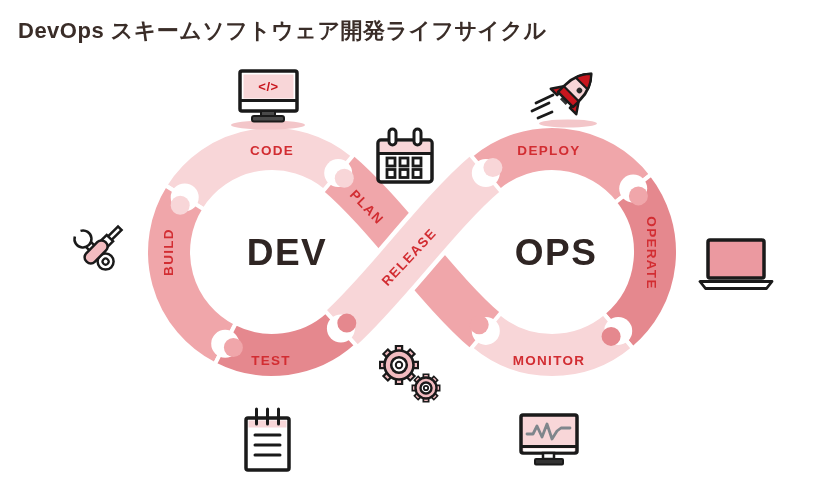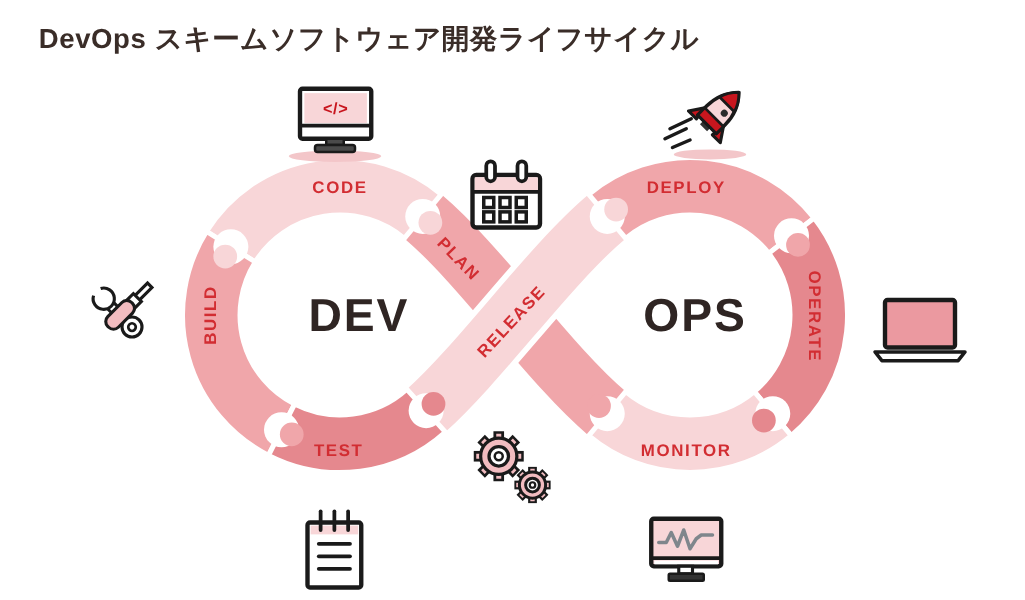--- a/index.html
+++ b/index.html
@@ -1,21 +1,21 @@
 <!DOCTYPE html>
 <html style="--light: #f8d6d8; --medium: #f0a6aa; --dark: #e5888e; --label: #d22d32; --text_dark: #2f2523; --heading: #3a2d28; --outline: #1a1a1a; --icon_red: #c8161e; --icon_pink: #f2bcc0; --icon_rose: #eb99a0; --shadow: #f3c6c9; --wave_gray: #7f868c;"><head>
 <meta charset="utf-8">
 <style>
   html,body{margin:0;padding:0;}
   body{
     width:820px;height:480px;background:#ffffff;position:relative;overflow:hidden;
     font-family:"Liberation Sans",sans-serif;
   }
   .page-title{
-    position:absolute;left:31px;top:16px;
+    position:absolute;left:18px;top:16px;
     font-size:22px;font-weight:700;letter-spacing:.5px;
     color:var(--heading,#3a2d28);
   }
   svg.diagram{position:absolute;left:0;top:0;}
   .seg{stroke:#ffffff;stroke-width:4;}
   .f-light{fill:var(--light,#f8d6d8);}
   .f-med{fill:var(--medium,#f0a6aa);}
   .f-dark{fill:var(--dark,#e5888e);}
   .f-shadow{fill:var(--shadow,#f3c6c9);}
   .casing{fill:none;stroke:#ffffff;stroke-width:55;}

